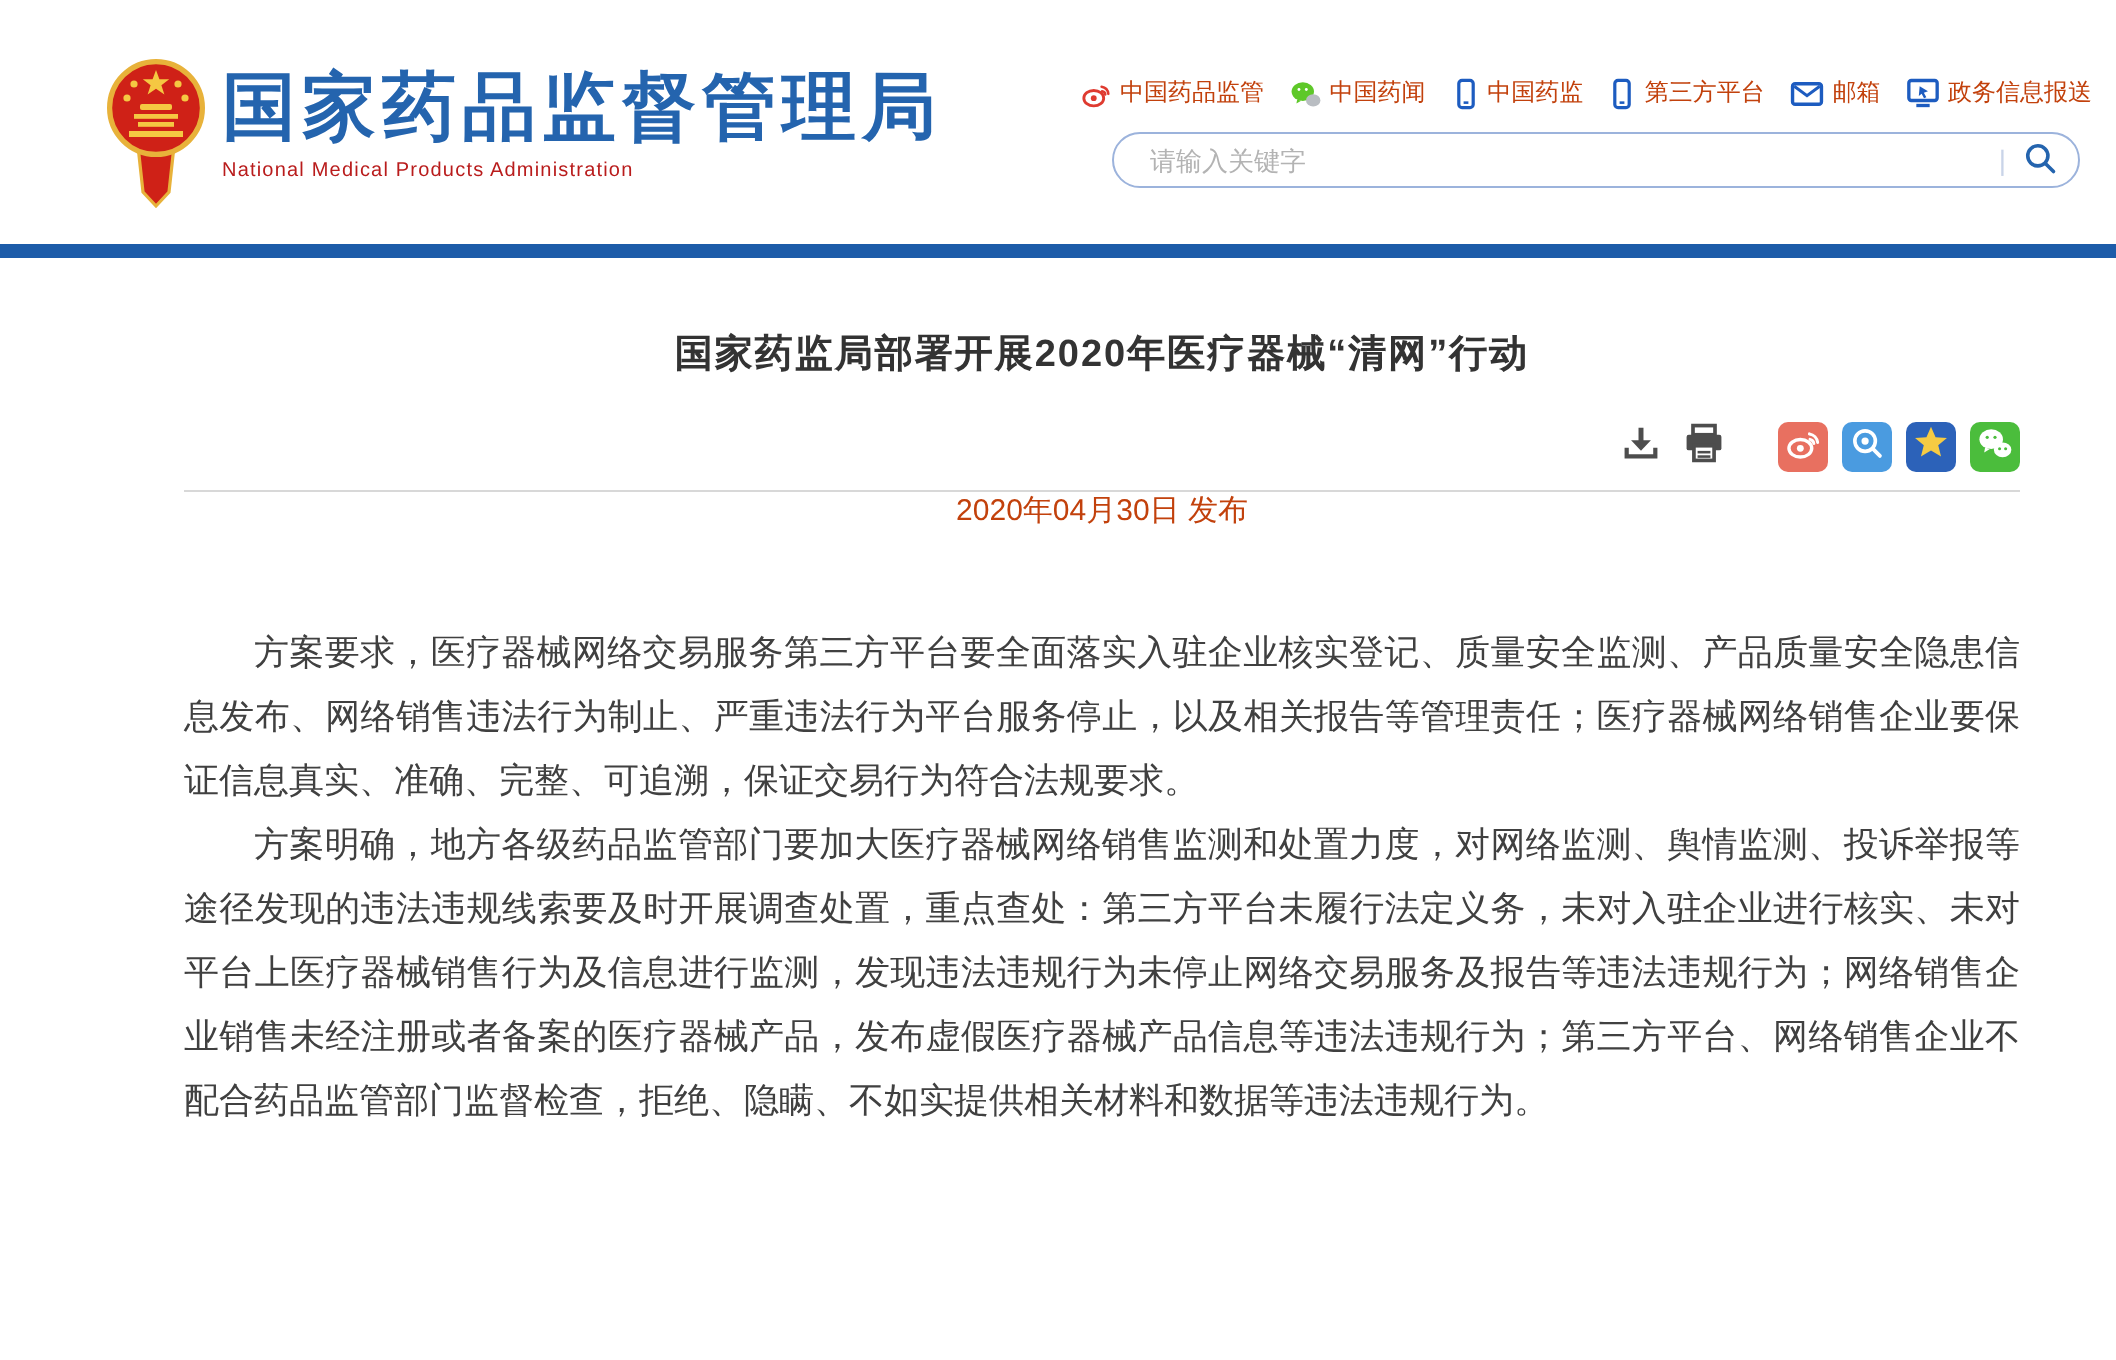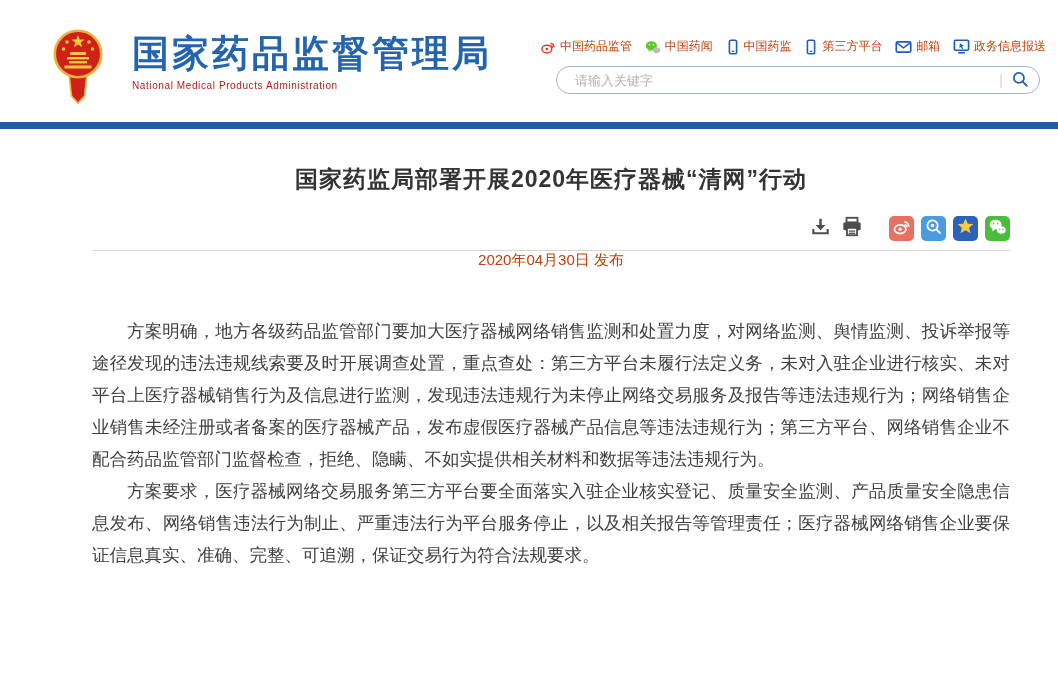--- a/index.html
+++ b/index.html
@@ -5,38 +5,38 @@
   * { box-sizing: border-box; }
   html,body { margin:0; padding:0; }
   body {
     width:1058px; height:680px; background:#ffffff; overflow:hidden;
     font-family:"Liberation Sans","DejaVu Sans",sans-serif;
   }
   
   .site-header { position:relative; height:122px; background:#ffffff; }
   .brand { position:absolute; left:52px; top:28px; display:flex; align-items:flex-start; }
   .emblem { width:52px; height:78px; flex:0 0 auto; }
-  .brand-text { margin-left:28px; padding-top:6px; }
+  .brand-text { margin-left:7px; padding-top:6px; }
   .site-title { color:#2464ae; font-size:37px; font-weight:bold; letter-spacing:3px; line-height:1.1; }
   .site-subtitle { color:#b91c1c; font-size:10px; letter-spacing:0.6px; margin-top:5px; }
   .header-right { position:absolute; right:12px; top:38px; width:506px; }
   .top-nav { display:flex; align-items:center; justify-content:space-between; white-space:nowrap; }
   .nav-item { display:flex; align-items:center; gap:4px; font-size:12px; color:#c2410c; text-decoration:none; cursor:pointer; }
   .nav-item svg { display:block; }
   .search-box { margin:11px 6px 0 16px; height:28px; border:1px solid #9cb3dc; border-radius:16px;
     display:flex; align-items:center; padding:0 10px 0 16px; background:#fff; }
   .search-input { flex:1; border:none; outline:none; font-size:13px; color:#333; background:transparent; }
   .search-input::placeholder { color:#b3b3b3; }
   .search-sep { color:#c9d4e8; font-size:14px; margin-right:8px; }
   .search-btn { border:none; background:transparent; padding:0; cursor:pointer; display:flex; align-items:center; }
   
   .blue-bar { height:7px; background:#1d5ca9; }
   
   .content { padding:0 48px 0 92px; }
-  .article-title { text-align:center; font-size:23px; font-weight:bold; color:#333; margin:35px 0 0 0; letter-spacing:1px; font-family:"Liberation Sans","DejaVu Sans",sans-serif; }
+  .article-title { text-align:center; font-size:19px; font-weight:bold; color:#333; margin:35px 0 0 0; letter-spacing:1px; font-family:"Liberation Sans","DejaVu Sans",sans-serif; }
   .toolbar { display:flex; justify-content:flex-end; align-items:center; margin-top:20px; height:26px; }
   .tool-btn { border:none; background:transparent; padding:0; margin-left:10px; cursor:pointer; display:flex; align-items:center; }
   .share-btn { width:25px; height:25px; border:none; border-radius:5px; padding:0; margin-left:7px; cursor:pointer;
     display:flex; align-items:center; justify-content:center; }
   .share-btn.first { margin-left:26px; }
   .share-weibo { background:#e87060; }
   .share-tencent { background:#4a9be0; }
   .share-qzone { background:#2c62b9; }
   .share-wechat { background:#4bbd3c; }
   .rule { border:none; border-top:1px solid #d8d8d8; margin:9px 0 0 0; }
@@ -215,18 +215,18 @@
           </svg>
         </span>
       </button>
     </div>
 
     <hr class="rule">
 
     <div class="pub-date">2020年04月30日 发布</div>
 
     <article class="article-body">
+      <p>方案要求，医疗器械网络交易服务第三方平台要全面落实入驻企业核实登记、质量安全监测、产品质量安全隐患信息发布、网络销售违法行为制止、严重违法行为平台服务停止，以及相关报告等管理责任；医疗器械网络销售企业要保证信息真实、准确、完整、可追溯，保证交易行为符合法规要求。</p>
       <p>方案明确，地方各级药品监管部门要加大医疗器械网络销售监测和处置力度，对网络监测、舆情监测、投诉举报等途径发现的违法违规线索要及时开展调查处置，重点查处：第三方平台未履行法定义务，未对入驻企业进行核实、未对平台上医疗器械销售行为及信息进行监测，发现违法违规行为未停止网络交易服务及报告等违法违规行为；网络销售企业销售未经注册或者备案的医疗器械产品，发布虚假医疗器械产品信息等违法违规行为；第三方平台、网络销售企业不配合药品监管部门监督检查，拒绝、隐瞒、不如实提供相关材料和数据等违法违规行为。</p>
-      <p>方案要求，医疗器械网络交易服务第三方平台要全面落实入驻企业核实登记、质量安全监测、产品质量安全隐患信息发布、网络销售违法行为制止、严重违法行为平台服务停止，以及相关报告等管理责任；医疗器械网络销售企业要保证信息真实、准确、完整、可追溯，保证交易行为符合法规要求。</p>
     </article>
   </main>
 
 </div>
 
 </body></html>

